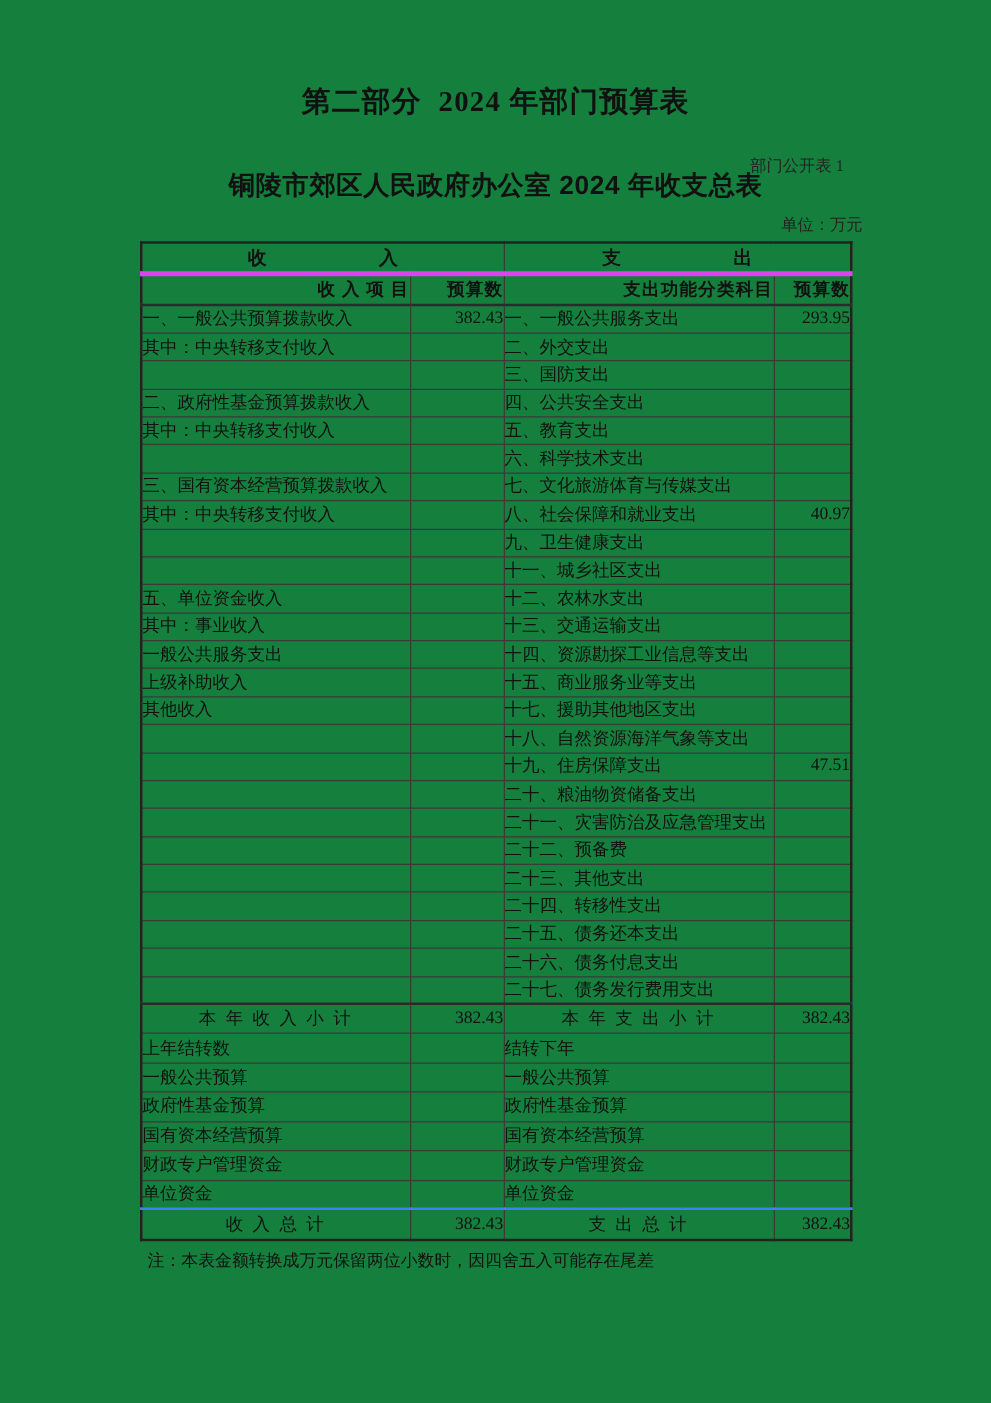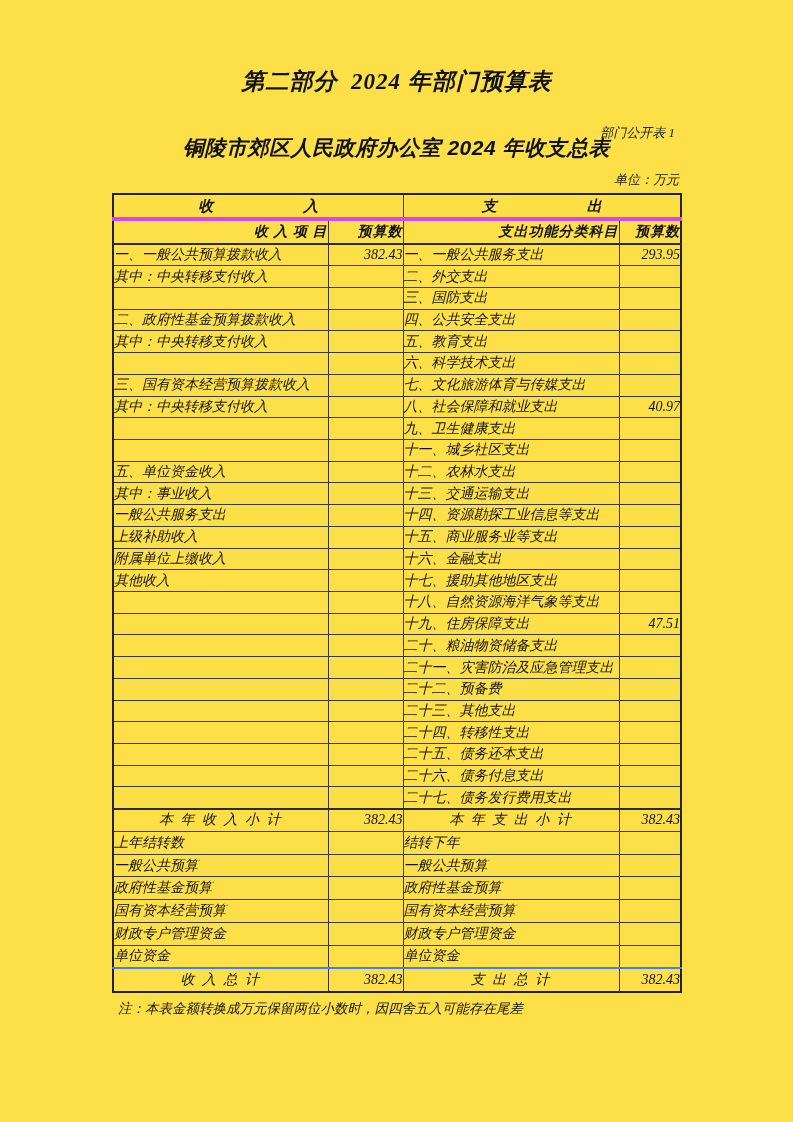--- a/index.html
+++ b/index.html
@@ -1,25 +1,24 @@
 <!DOCTYPE html>
 <html><head>
 <meta charset="utf-8">
 <style>
   * { margin: 0; padding: 0; box-sizing: border-box; }
   html,body { background: #ffffff; }
   .page {
     position: relative;
     width: 793px;
     height: 1122px;
-    background: #fde047;
+    background: #15803d;
     font-family: "Liberation Serif", "DejaVu Serif", serif;
     color: #111111;
     overflow: hidden;
-    font-style: italic;
   }
   .part-title {
     position: absolute;
     top: 66px; left: 0; width: 100%;
     text-align: center;
     font-size: 23px;
     font-weight: bold;
     letter-spacing: 1px;
     white-space: pre;
   }
@@ -33,21 +32,21 @@
     position: absolute;
     top: 134px; left: 0; width: 100%;
     text-align: center;
     font-size: 21px;
     font-weight: 900;
     font-family: "Liberation Sans", "DejaVu Sans", sans-serif;
     letter-spacing: 0.5px;
   }
   .unit-label {
     position: absolute;
-    top: 171px; right: 114px;
+    top: 171px; right: 103px;
     font-size: 13px;
     color: #222;
   }
   table.budget {
     position: absolute;
     top: 193px; left: 112px;
     width: 570px;
     height: 800px;
     border-collapse: collapse;
     table-layout: fixed;
@@ -220,26 +219,20 @@
           <td class="item R0">十四、资源勘探工业信息等支出</td>
           <td class="val"></td>
         </tr>
         <tr class="row-data">
           <td class="item L3">上级补助收入</td>
           <td class="val"></td>
           <td class="item R0">十五、商业服务业等支出</td>
           <td class="val"></td>
         </tr>
         <tr class="row-data">
-          <td class="item L3">附属单位上缴收入</td>
-          <td class="val"></td>
-          <td class="item R0">十六、金融支出</td>
-          <td class="val"></td>
-        </tr>
-        <tr class="row-data">
           <td class="item L3">其他收入</td>
           <td class="val"></td>
           <td class="item R0">十七、援助其他地区支出</td>
           <td class="val"></td>
         </tr>
         <tr class="row-data">
           <td class="item L0"></td>
           <td class="val"></td>
           <td class="item R0">十八、自然资源海洋气象等支出</td>
           <td class="val"></td>

